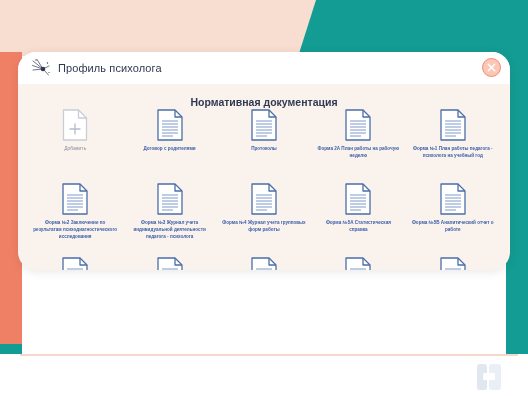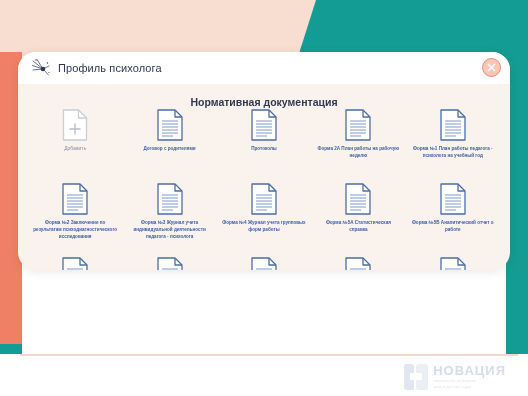--- a/index.html
+++ b/index.html
@@ -480,20 +480,15 @@
   </div>
 
   <div class="watermark">
     <span class="wm-mark">
       <svg viewBox="0 0 24 26" width="24" height="26">
         <rect x="0" y="0" width="10" height="26" rx="2.5" fill="#c3d0e4"></rect>
         <rect x="12" y="0" width="12" height="26" rx="2.5" fill="#d7e0ee"></rect>
         <rect x="6" y="9" width="12" height="7" rx="1.5" fill="#ffffff"></rect>
       </svg>
     </span>
-    <span class="wm-text">
-      <span class="wm-name">НОВАЦИЯ</span>
-      <span class="wm-sub">комплексное оснащение</span>
-      <span class="wm-sub">школ и детских садов</span>
-    </span>
   </div>
 
 </div>
 
 </body></html>

